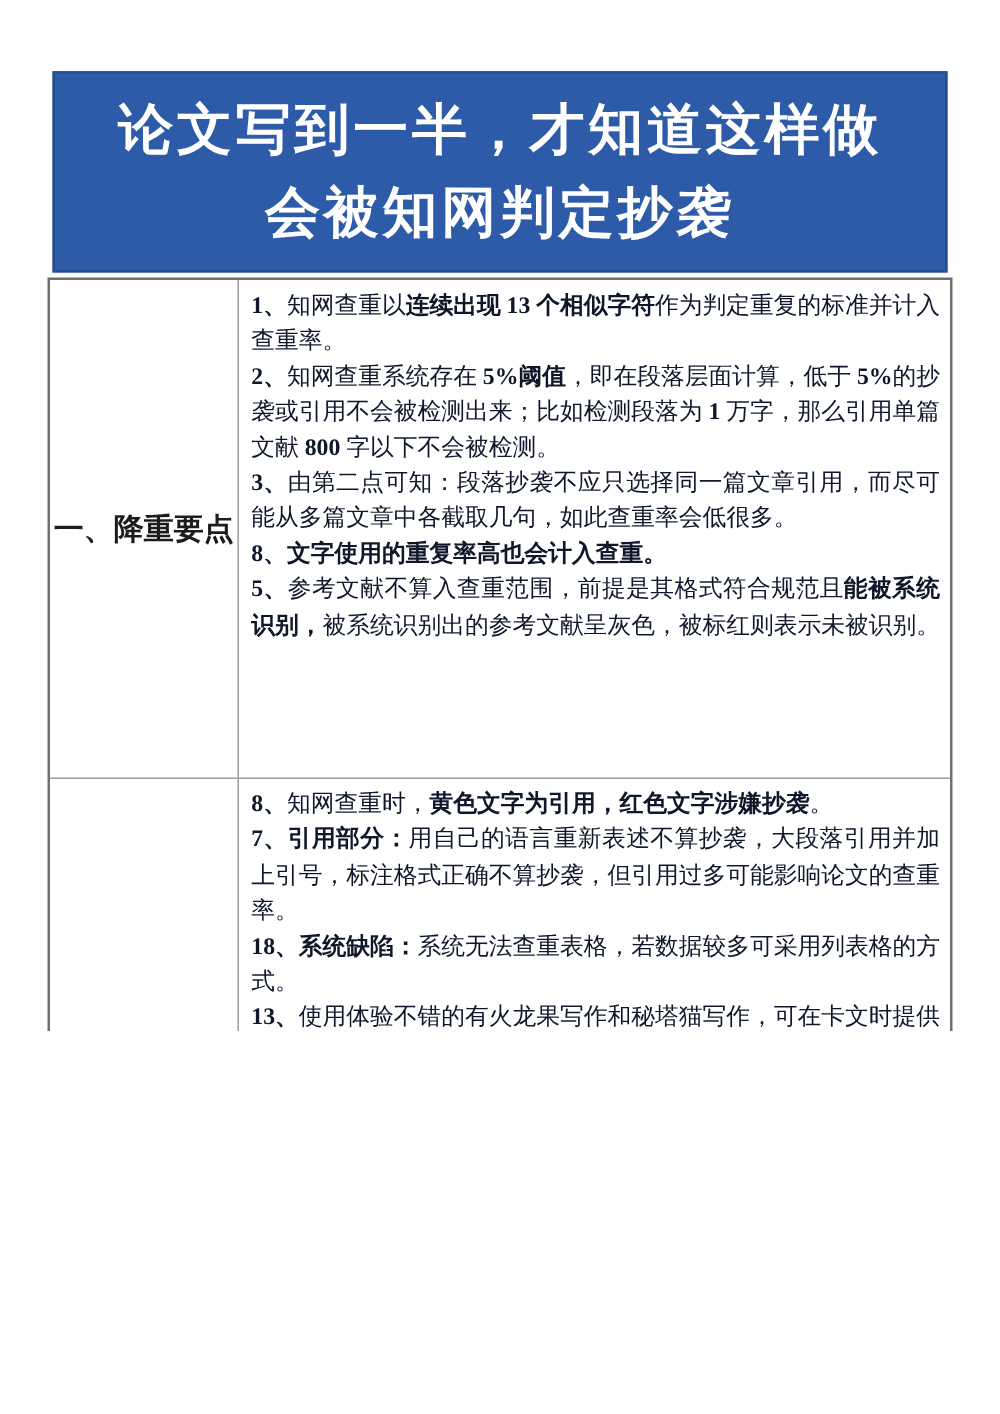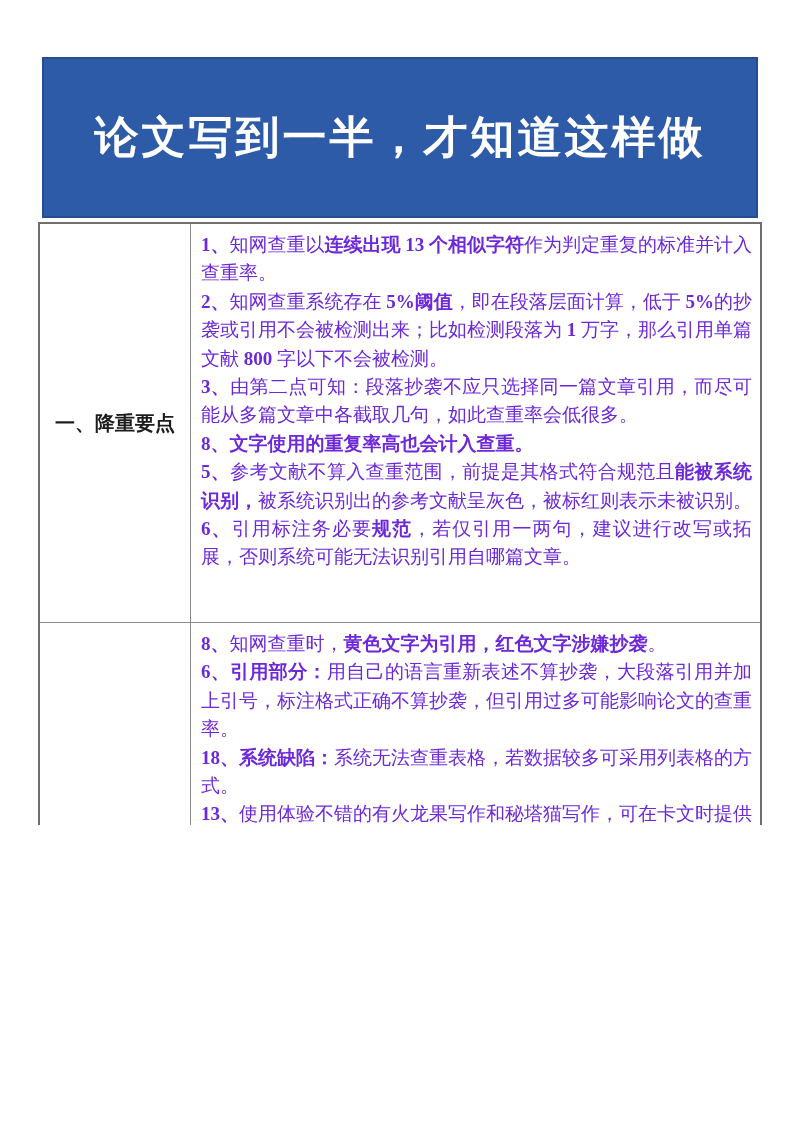--- a/index.html
+++ b/index.html
@@ -61,36 +61,36 @@
   .cell-label {
     flex: 0 0 151px;
     border-right: 1px solid #8a8a8a;
     display: flex;
     align-items: center;
     justify-content: center;
     box-sizing: border-box;
   }
   .cell-label span {
     font-weight: bold;
-    font-size: 20px;
+    font-size: 24px;
     color: #1c1c1c;
     white-space: nowrap;
   }
   .cell-points {
     flex: 1 1 auto;
     box-sizing: border-box;
     padding: 7px 8px 6px 10px;
     color: #1e1e1e;
   }
   .cell-points p {
     margin: 0;
     font-size: 19px;
     line-height: 28.4px;
     text-align: justify;
-    color: #6d28d9;
+    color: #0f172a;
   }
   .cell-points p b {
     font-weight: bold;
   }
   
   .footer-bar {
     position: absolute;
     left: 42px;
     top: 1088px;
     width: 716px;
@@ -98,43 +98,43 @@
     background: #2e5ba8;
   }
 </style>
 </head>
 <body>
 
 <div id="poster">
 
   <div class="banner">
     <div class="title-line">论文写到一半，才知道这样做</div>
+    <div class="title-line">会被知网判定抄袭</div>
   </div>
 
   <div class="ctable" id="table-root">
       <div class="t-row" style="height: 398px;">
         <div class="cell-label">
           <span>一、降重要点</span>
         </div>
         <div class="cell-points">
           <p><b>1、</b>知网查重以<b>连续出现 13 个相似字符</b>作为判定重复的标准并计入查重率。</p>
           <p><b>2、</b>知网查重系统存在 <b>5%阈值</b>，即在段落层面计算，低于 <b>5%</b>的抄袭或引用不会被检测出来；比如检测段落为 <b>1</b> 万字，那么引用单篇文献 <b>800</b> 字以下不会被检测。</p>
           <p><b>3、</b>由第二点可知：段落抄袭不应只选择同一篇文章引用，而尽可能从多篇文章中各截取几句，如此查重率会低很多。</p>
           <p><b>8、文字使用的重复率高也会计入查重。</b></p>
           <p><b>5、</b>参考文献不算入查重范围，前提是其格式符合规范且<b>能被系统识别，</b>被系统识别出的参考文献呈灰色，被标红则表示未被识别。</p>
-          <p><b>6、</b>引用标注务必要<b>规范</b>，若仅引用一两句，建议进行改写或拓展，否则系统可能无法识别引用自哪篇文章。</p>
         </div>
       </div>
       <div class="t-row" style="height: 430px;">
         <div class="cell-label">
           <span>二、系统缺陷</span>
         </div>
         <div class="cell-points">
           <p><b>8、</b>知网查重时，<b>黄色文字为引用，红色文字涉嫌抄袭</b>。</p>
-          <p><b>6、引用部分：</b>用自己的语言重新表述不算抄袭，大段落引用并加上引号，标注格式正确不算抄袭，但引用过多可能影响论文的查重率。</p>
+          <p><b>7、引用部分：</b>用自己的语言重新表述不算抄袭，大段落引用并加上引号，标注格式正确不算抄袭，但引用过多可能影响论文的查重率。</p>
           <p><b>18、系统缺陷：</b>系统无法查重表格，若数据较多可采用列表格的方式。</p>
           <p><b>13、</b>使用体验不错的有火龙果写作和秘塔猫写作，可在卡文时提供灵感，有效转换语言且不改变词义。</p>
           <p><b>14、知网更新以后，AI 率也要注意。</b></p>
         </div>
       </div>
     </div>
 
   <div class="footer-bar"></div>
 
 </div>

